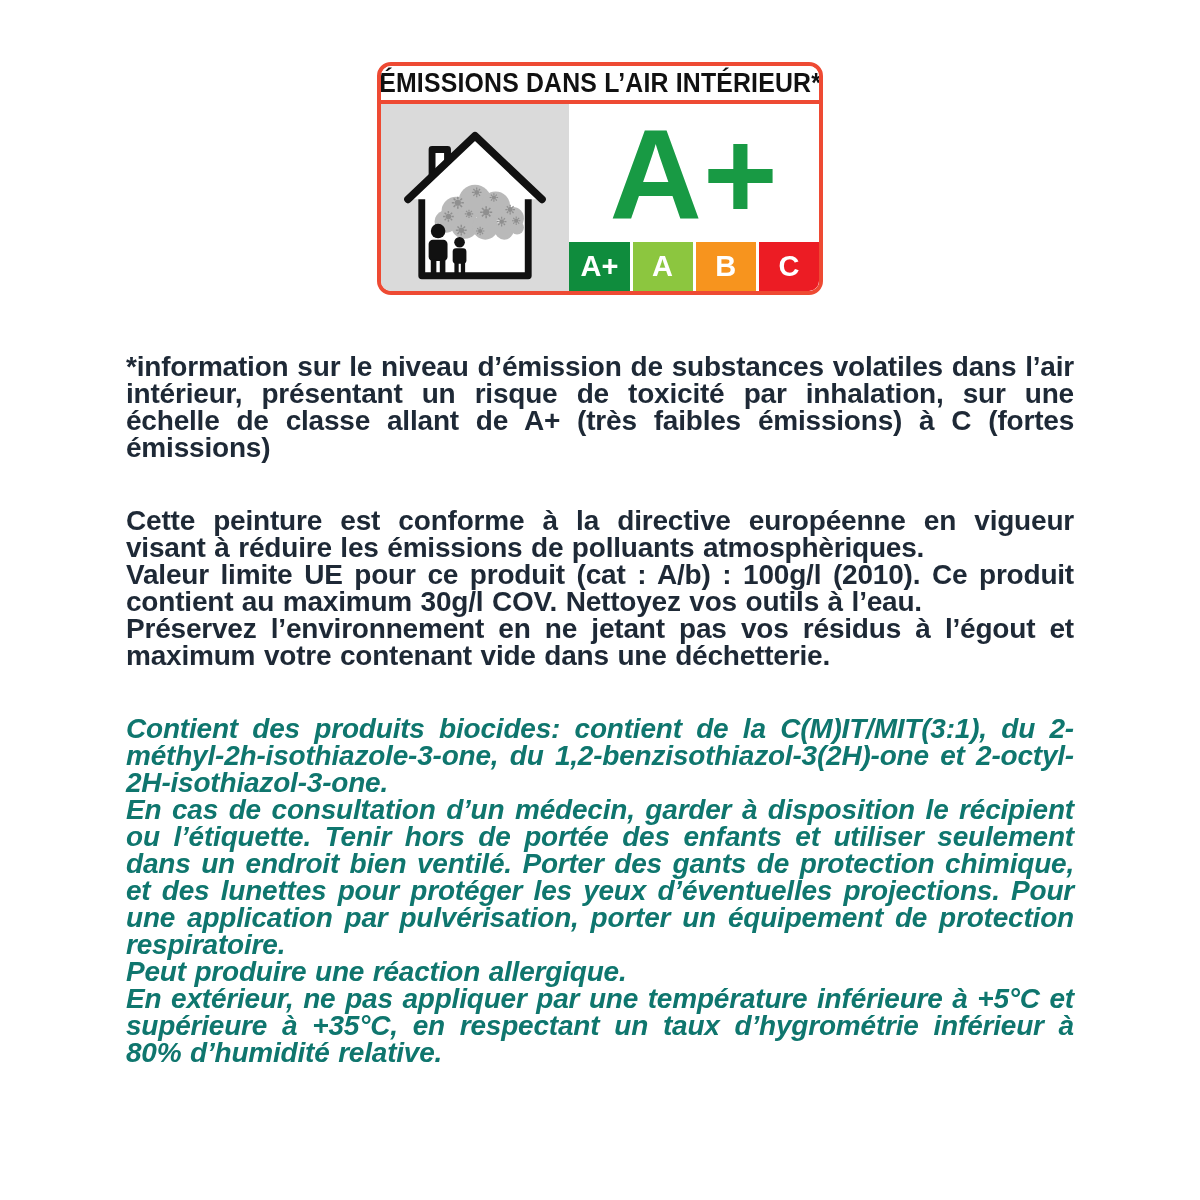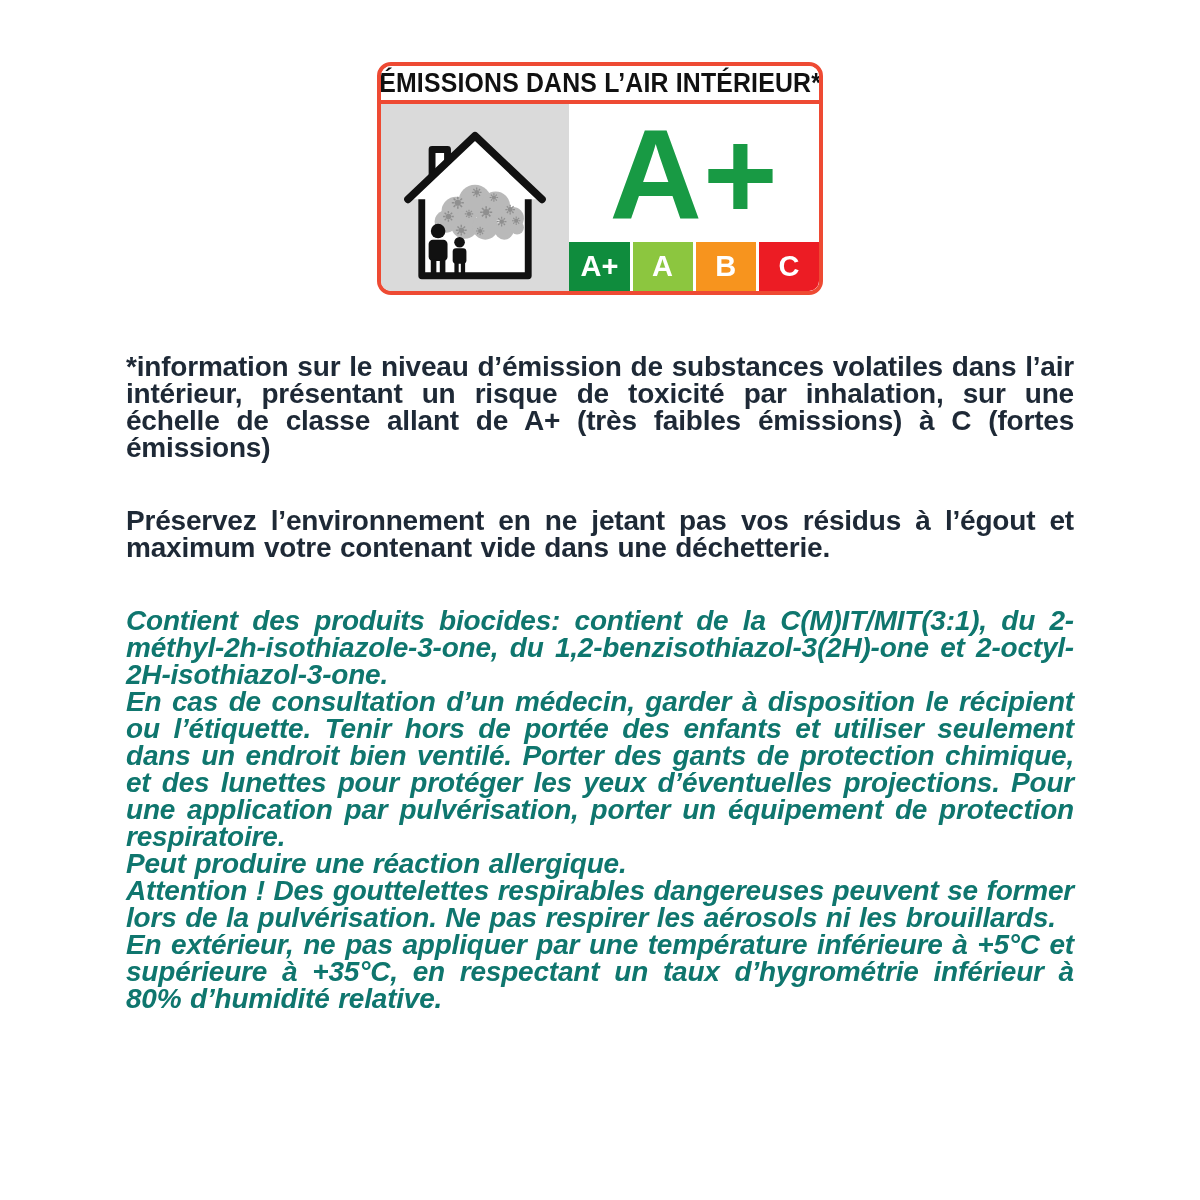--- a/index.html
+++ b/index.html
@@ -192,25 +192,26 @@
     </div>
   </div>
 
   <div class="textcol">
 
     <div class="roman block-footnote">
       <p>*information sur le niveau d’émission de substances volatiles dans l’air intérieur, présentant un risque de toxicité par inhalation, sur une échelle de classe allant de A+ (très faibles émissions) à C (fortes émissions)</p>
     </div>
 
     <div class="roman block-compliance">
+      <p>Cette peinture est conforme à la directive européenne en vigueur visant à réduire les émissions de polluants atmosphèriques.</p>
+      <p>Valeur limite UE pour ce produit (cat : A/b) : 100g/l (2010). Ce produit contient au maximum 30g/l COV. Nettoyez vos outils à l’eau.</p>
       <p>Préservez l’environnement en ne jetant pas vos résidus à l’égout et maximum votre contenant vide dans une déchetterie.</p>
     </div>
 
     <div class="block-precautions">
       <p>Contient des produits biocides: contient de la C(M)IT/MIT(3:1), du 2-méthyl-2h-isothiazole-3-one, du 1,2-benzisothiazol-3(2H)-one et 2-octyl-2H-isothiazol-3-one.</p>
       <p>En cas de consultation d’un médecin, garder à disposition le récipient ou l’étiquette. Tenir hors de portée des enfants et utiliser seulement dans un endroit bien ventilé. Porter des gants de protection chimique, et des lunettes pour protéger les yeux d’éventuelles projections. Pour une application par pulvérisation, porter un équipement de protection respiratoire.</p>
       <p>Peut produire une réaction allergique.</p>
-      <p>Attention ! Des gouttelettes respirables dangereuses peuvent se former lors de la pulvérisation. Ne pas respirer les aérosols ni les brouillards.</p>
       <p>En extérieur, ne pas appliquer par une température inférieure à +5°C et supérieure à +35°C, en respectant un taux d’hygrométrie inférieur à 80% d’humidité relative.</p>
     </div>
 
   </div>
 </div>
 
 </body></html>

